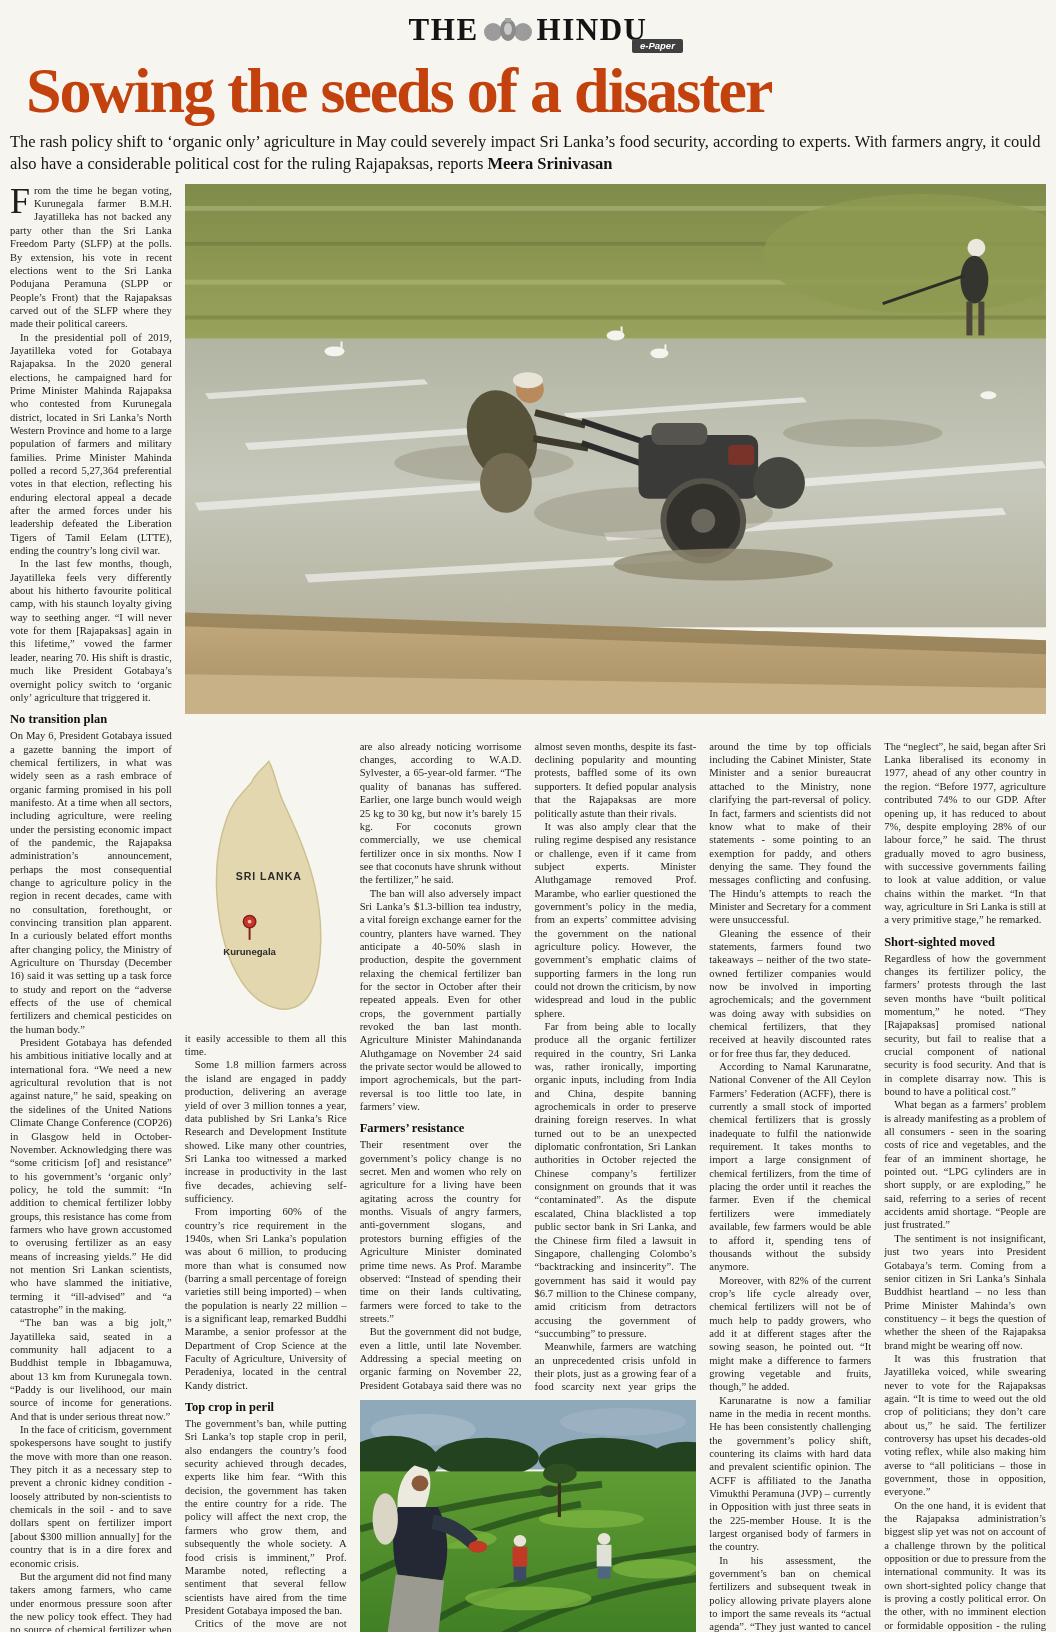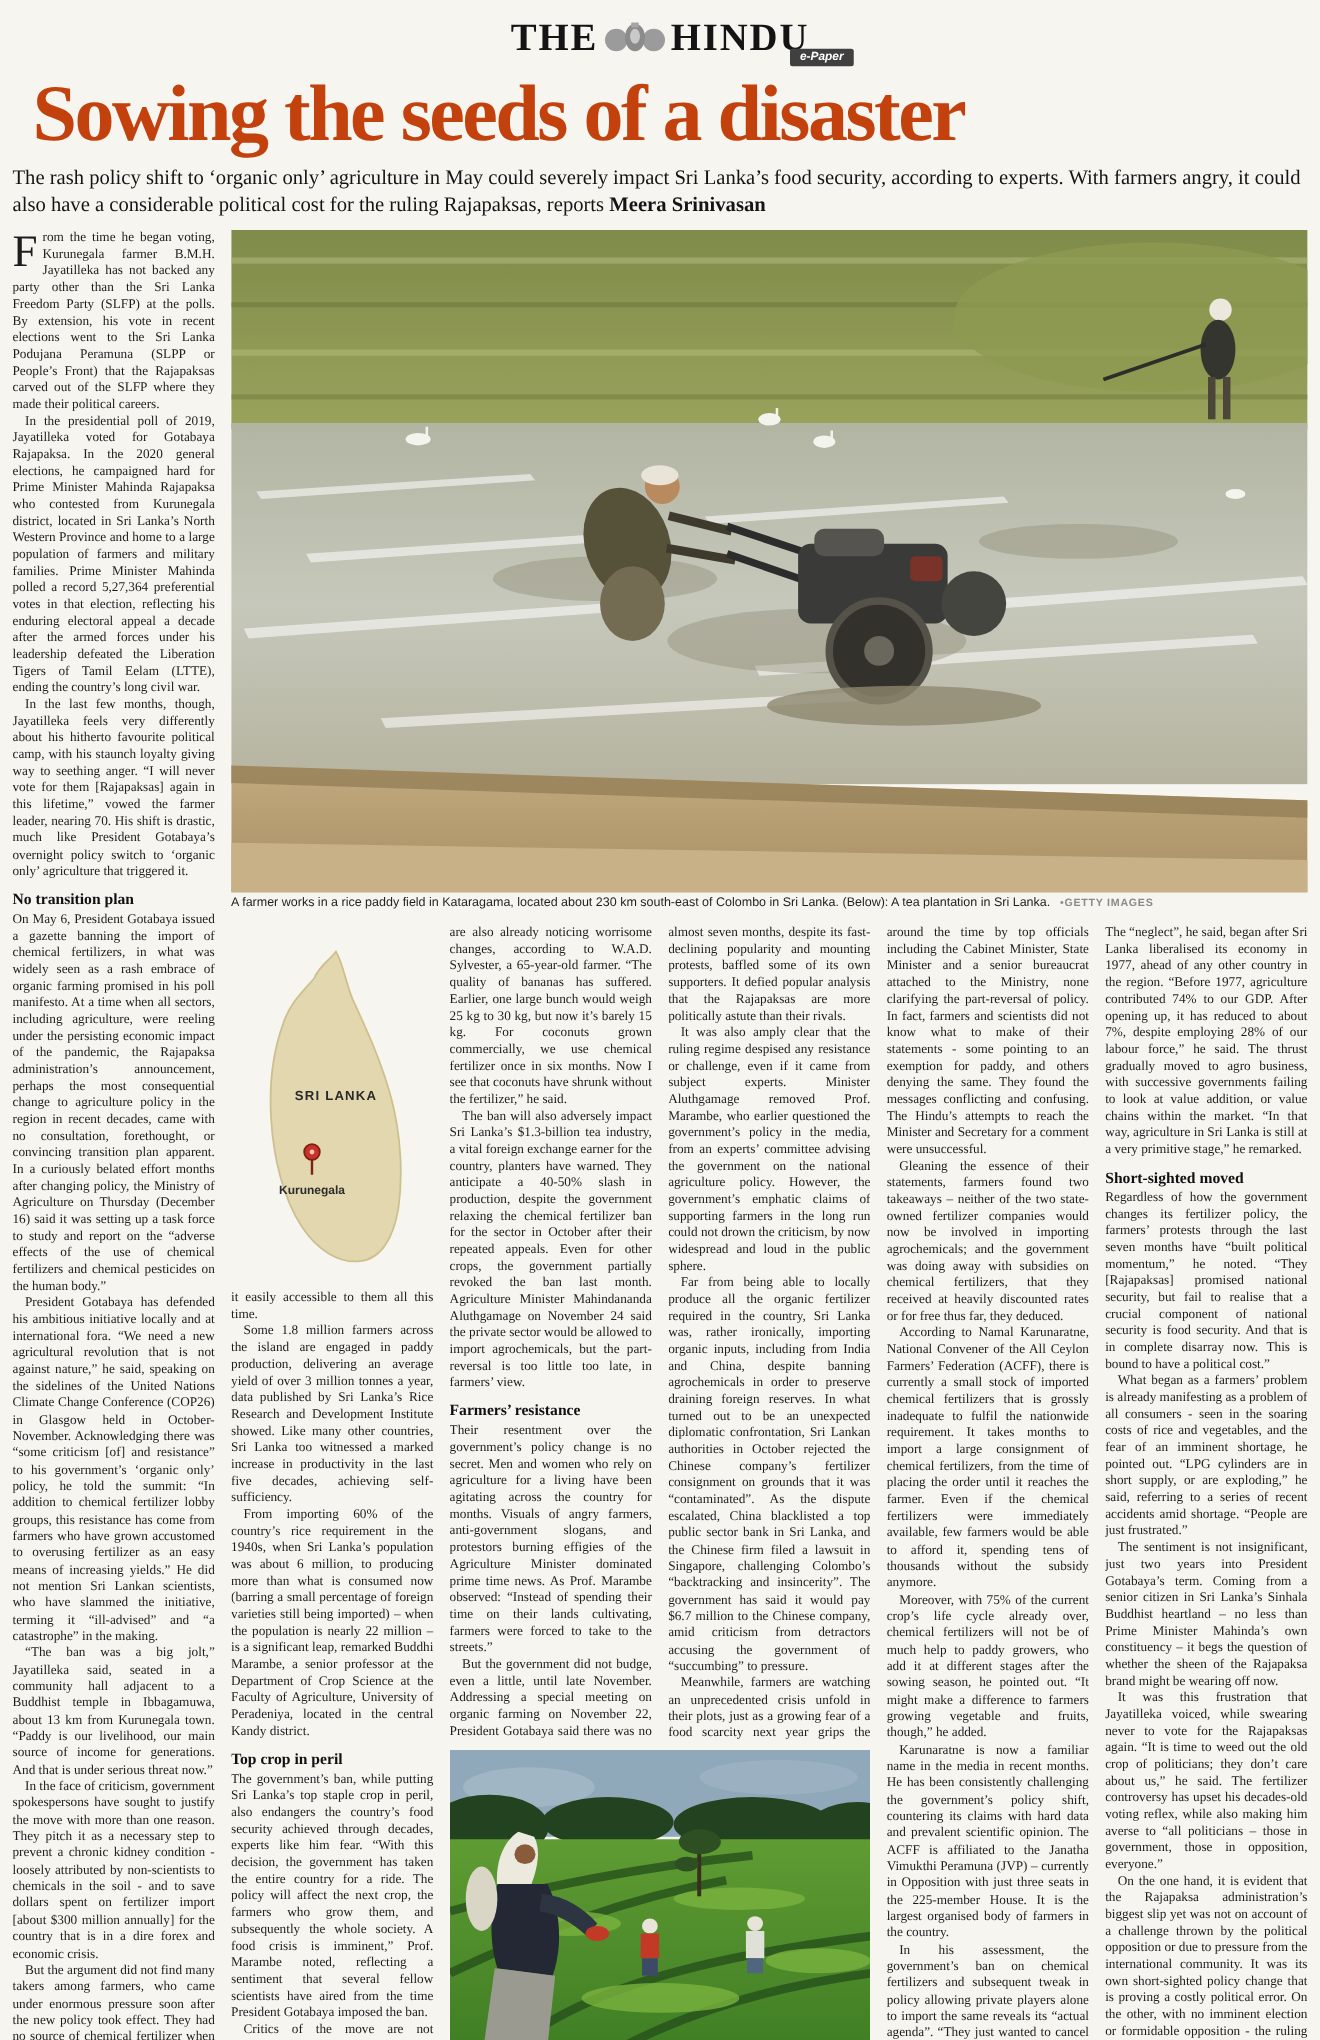--- a/index.html
+++ b/index.html
@@ -25,21 +25,21 @@
   }
   .standfirst { font-size:16.5px; line-height:1.32; color:#151515; margin-bottom:9px; }
   .standfirst .byline { font-weight:700; }
   
   .article { display:grid; grid-template-columns:repeat(6,1fr); grid-template-rows:552px 908px; column-gap:13px; row-gap:4px; }
   .textcol { overflow:hidden; }
   .col1 { grid-column:1; grid-row:1 / span 2; }
   .mainphoto { grid-column:2 / 7; grid-row:1; }
   .col2wrap { grid-column:2; grid-row:2; overflow:hidden; }
   .cols34 { grid-column:3 / span 2; grid-row:2; display:flex; flex-direction:column; overflow:hidden; }
-  .c34text { display:flex; gap:13px; height:652px; overflow:hidden; }
+  .c34text { display:flex; gap:13px; height:652px; overflow:hidden;justify-content:flex-end; }
   .c34text .textcol { flex:1; }
   .col5 { grid-column:5; grid-row:2; }
   .col6 { grid-column:6; grid-row:2; }
   
   .para {
     font-size:10.6px; line-height:1.26; text-align:justify; text-indent:10px;
     hyphens:auto; -webkit-hyphens:auto; color:#1d1d1d;
   }
   .para.cont, .para.dropcap, .sec-head + .para { text-indent:0; }
   .sec-head { font-size:12.5px; font-weight:700; margin:8px 0 2px 0; color:#111; }
@@ -174,24 +174,20 @@
 
           <g>
             <circle cx="794" cy="64" r="9" fill="#ece8dd"></circle>
             <ellipse cx="792" cy="96" rx="14" ry="24" fill="#35352f"></ellipse>
             <rect x="784" y="118" width="6" height="34" fill="#4c463a"></rect>
             <rect x="796" y="118" width="6" height="34" fill="#4c463a"></rect>
             <line x1="700" y1="120" x2="782" y2="92" stroke="#2e2d27" stroke-width="3"></line>
           </g>
         </svg>
       </div>
-      <figcaption class="caption">
-        <span>A farmer works in a rice paddy field in Kataragama, located about 230 km south-east of Colombo in Sri Lanka. (Below): A tea plantation in Sri Lanka.</span>
-        <span class="credit">•GETTY IMAGES</span>
-      </figcaption>
     </figure>
 
     <div class="col2wrap">
       <div class="mapbox">
         <svg viewBox="0 0 150 300">
           <path d="M78,18 C72,26 64,30 60,40 C50,52 40,60 34,78 C26,100 22,128 24,158 C26,190 34,224 50,248 C62,266 80,278 98,276 C116,274 126,256 130,232 C134,204 132,170 124,140 C116,110 104,84 92,58 C86,44 84,28 78,18 Z" fill="#e2d7ae" stroke="#cdc08f" stroke-width="1.5"></path>
           <text x="78" y="142" text-anchor="middle" font-family="Liberation Sans, sans-serif" font-size="11" font-weight="bold" letter-spacing="1" fill="#2b2b2b">SRI LANKA</text>
           <g>
             <line x1="58" y1="190" x2="58" y2="204" stroke="#7c2019" stroke-width="2"></line>
             <circle cx="58" cy="185" r="6.5" fill="#c9342a" stroke="#7c2019" stroke-width="1.5"></circle>
@@ -282,21 +278,21 @@
             <ellipse cx="24" cy="120" rx="12" ry="26" fill="#d9d6c6"></ellipse>
           </g>
         </svg>
       </div>
     </div>
 
     <div class="textcol col5">
         <p class="para cont">around the time by top officials including the Cabinet Minister, State Minister and a senior bureaucrat attached to the Ministry, none clarifying the part-reversal of policy. In fact, farmers and scientists did not know what to make of their statements - some pointing to an exemption for paddy, and others denying the same. They found the messages conflicting and confusing. The Hindu’s attempts to reach the Minister and Secretary for a comment were unsuccessful.</p>
         <p class="para">Gleaning the essence of their statements, farmers found two takeaways – neither of the two state-owned fertilizer companies would now be involved in importing agrochemicals; and the government was doing away with subsidies on chemical fertilizers, that they received at heavily discounted rates or for free thus far, they deduced.</p>
         <p class="para">According to Namal Karunaratne, National Convener of the All Ceylon Farmers’ Federation (ACFF), there is currently a small stock of imported chemical fertilizers that is grossly inadequate to fulfil the nationwide requirement. It takes months to import a large consignment of chemical fertilizers, from the time of placing the order until it reaches the farmer. Even if the chemical fertilizers were immediately available, few farmers would be able to afford it, spending tens of thousands without the subsidy anymore.</p>
-        <p class="para">Moreover, with 75% of the current crop’s life cycle already over, chemical fertilizers will not be of much help to paddy growers, who add it at different stages after the sowing season, he pointed out. “It might make a difference to farmers growing vegetable and fruits, though,” he added.</p>
+        <p class="para">Moreover, with 82% of the current crop’s life cycle already over, chemical fertilizers will not be of much help to paddy growers, who add it at different stages after the sowing season, he pointed out. “It might make a difference to farmers growing vegetable and fruits, though,” he added.</p>
         <p class="para">Karunaratne is now a familiar name in the media in recent months. He has been consistently challenging the government’s policy shift, countering its claims with hard data and prevalent scientific opinion. The ACFF is affiliated to the Janatha Vimukthi Peramuna (JVP) – currently in Opposition with just three seats in the 225-member House. It is the largest organised body of farmers in the country.</p>
         <p class="para">In his assessment, the government’s ban on chemical fertilizers and subsequent tweak in policy allowing private players alone to import the same reveals its “actual agenda”. “They just wanted to cancel the fertilizer subsidy, which they know will be an unpopular decision at any time,” he said. “Sadly, because of the route they took, our farmers will now forever be repulsed by the idea of organic farming, averse to exploring its merits.” The government’s efforts, he said, is the “greatest disservice” to the concept of organic farming.</p>
       </div>
 
     <div class="textcol col6">
         <p class="para cont">The “neglect”, he said, began after Sri Lanka liberalised its economy in 1977, ahead of any other country in the region. “Before 1977, agriculture contributed 74% to our GDP. After opening up, it has reduced to about 7%, despite employing 28% of our labour force,” he said. The thrust gradually moved to agro business, with successive governments failing to look at value addition, or value chains within the market. “In that way, agriculture in Sri Lanka is still at a very primitive stage,” he remarked.</p>
         <h3 class="sec-head">Short-sighted moved</h3>
         <p class="para">Regardless of how the government changes its fertilizer policy, the farmers’ protests through the last seven months have “built political momentum,” he noted. “They [Rajapaksas] promised national security, but fail to realise that a crucial component of national security is food security. And that is in complete disarray now. This is bound to have a political cost.”</p>
         <p class="para">What began as a farmers’ problem is already manifesting as a problem of all consumers - seen in the soaring costs of rice and vegetables, and the fear of an imminent shortage, he pointed out. “LPG cylinders are in short supply, or are exploding,” he said, referring to a series of recent accidents amid shortage. “People are just frustrated.”</p>
         <p class="para">The sentiment is not insignificant, just two years into President Gotabaya’s term. Coming from a senior citizen in Sri Lanka’s Sinhala Buddhist heartland – no less than Prime Minister Mahinda’s own constituency – it begs the question of whether the sheen of the Rajapaksa brand might be wearing off now.</p>

